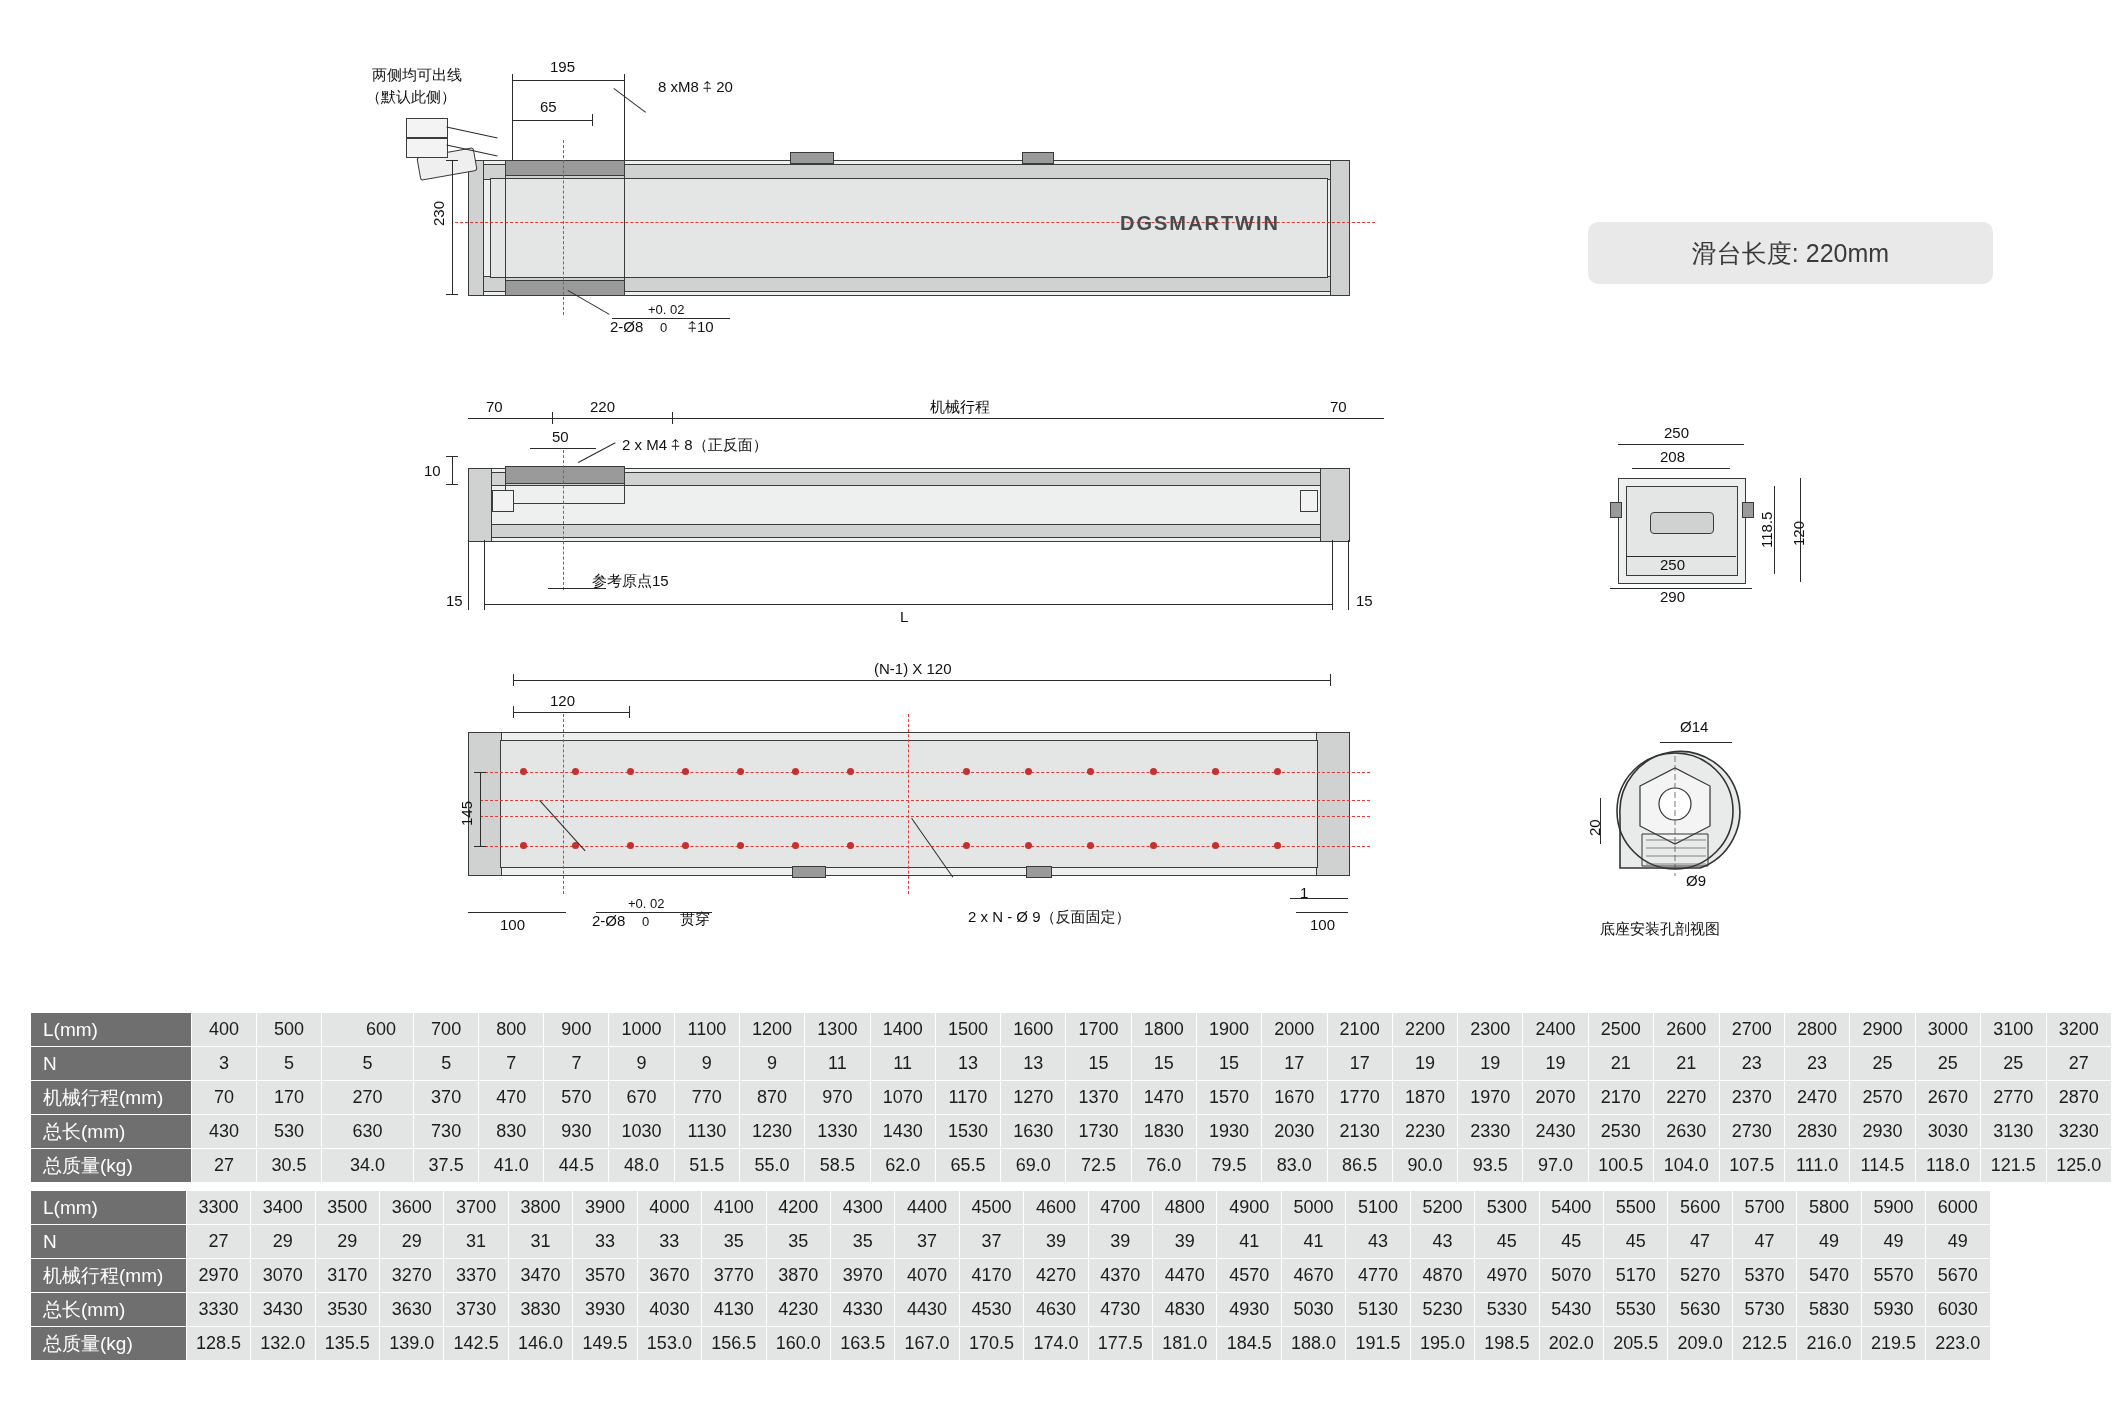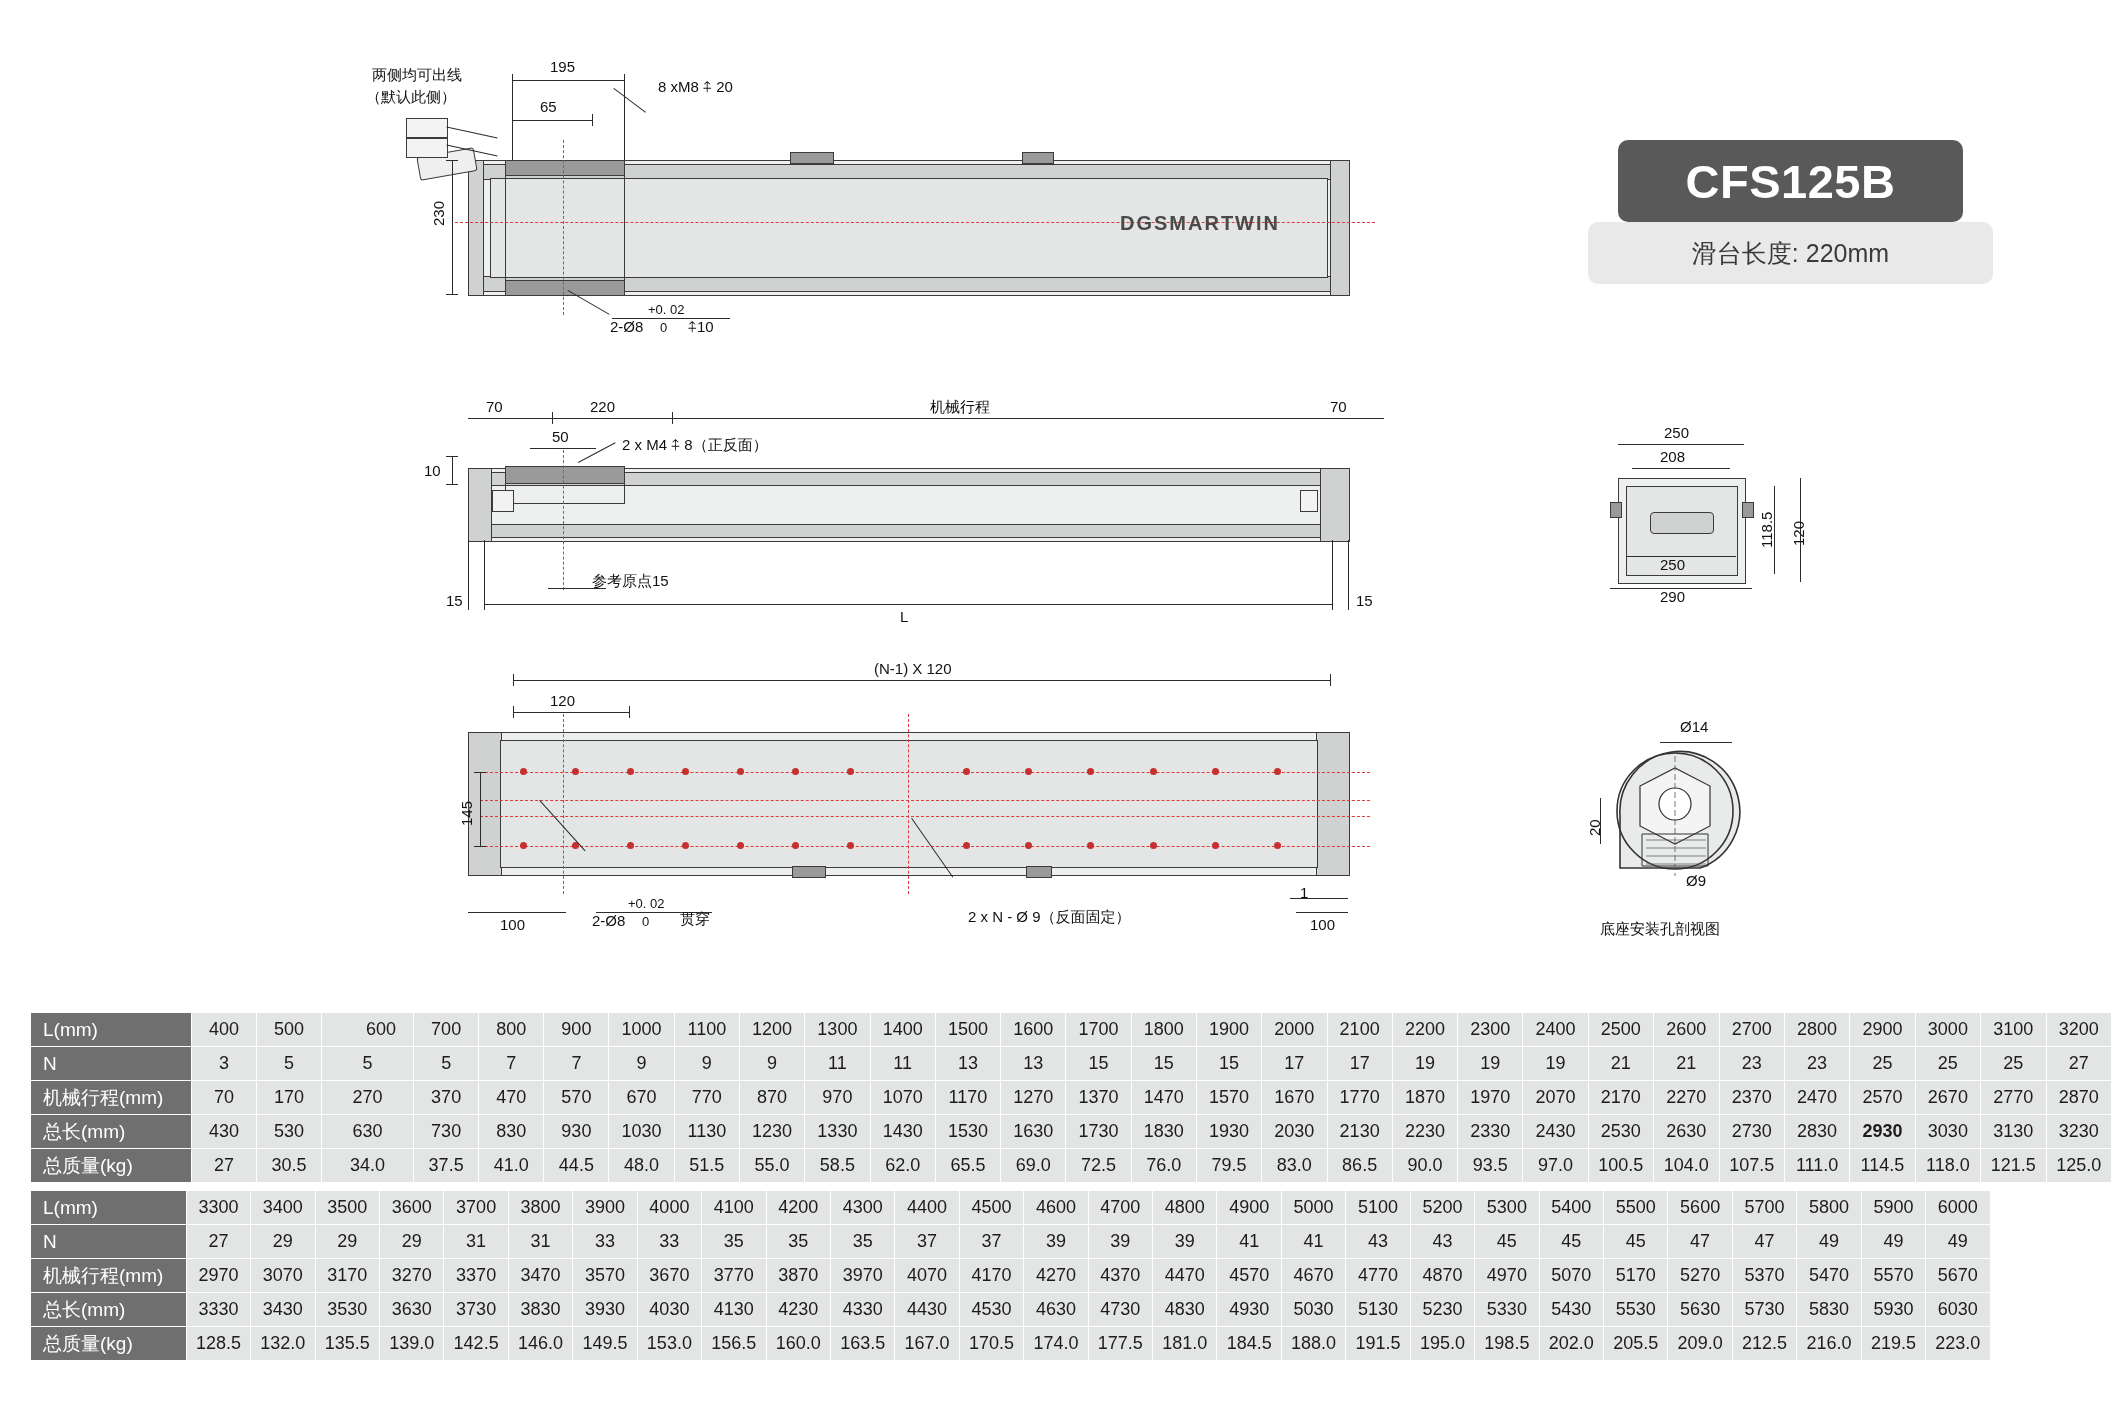--- a/index.html
+++ b/index.html
@@ -30,23 +30,20 @@
   .tbl td.blank{background:#ffffff;border-color:#ffffff;}
   #table-1{left:30px;top:1012px;}
   #table-2{left:30px;top:1190px;}
   .watermark{font-size:20px;letter-spacing:2px;color:#4a4a4a;font-weight:bold;}
 </style>
 </head>
 <body>
 
 <div class="canvas">
 
-  <div class="abs" id="title-badge">
-    <span class="t">CFS125B</span>
-  </div>
   <div class="abs" id="subtitle-badge">
     <span class="t">滑台长度: 220mm</span>
   </div>
 
   <div>
 
     <div class="abs body-fill" style="left:468px;top:160px;width:880px;height:134px;"></div>
     <div class="abs mid" style="left:472px;top:164px;width:872px;height:14px;"></div>
     <div class="abs mid" style="left:472px;top:276px;width:872px;height:14px;"></div>
     <div class="abs body-fill2" style="left:490px;top:178px;width:836px;height:98px;"></div>
@@ -390,21 +387,21 @@
           <td style="width: 63px;">1930</td>
           <td style="width: 63px;">2030</td>
           <td style="width: 63px;">2130</td>
           <td style="width: 63px;">2230</td>
           <td style="width: 63px;">2330</td>
           <td style="width: 63px;">2430</td>
           <td style="width: 63px;">2530</td>
           <td style="width: 63px;">2630</td>
           <td style="width: 63px;">2730</td>
           <td style="width: 63px;">2830</td>
-          <td style="width: 63px; font-weight: bold;">2930</td>
+          <td style="width: 63px;">2930</td>
           <td style="width: 63px;">3030</td>
           <td style="width: 63px;">3130</td>
           <td style="width: 63px;">3230</td>
         </tr>
         <tr>
           <td class="hdr">总质量(kg)</td>
           <td style="width: 63px;">27</td>
           <td style="width: 63px;">30.5</td>
           <td style="width: 63px;">34.0</td>
           <td style="width: 63px;">37.5</td>

